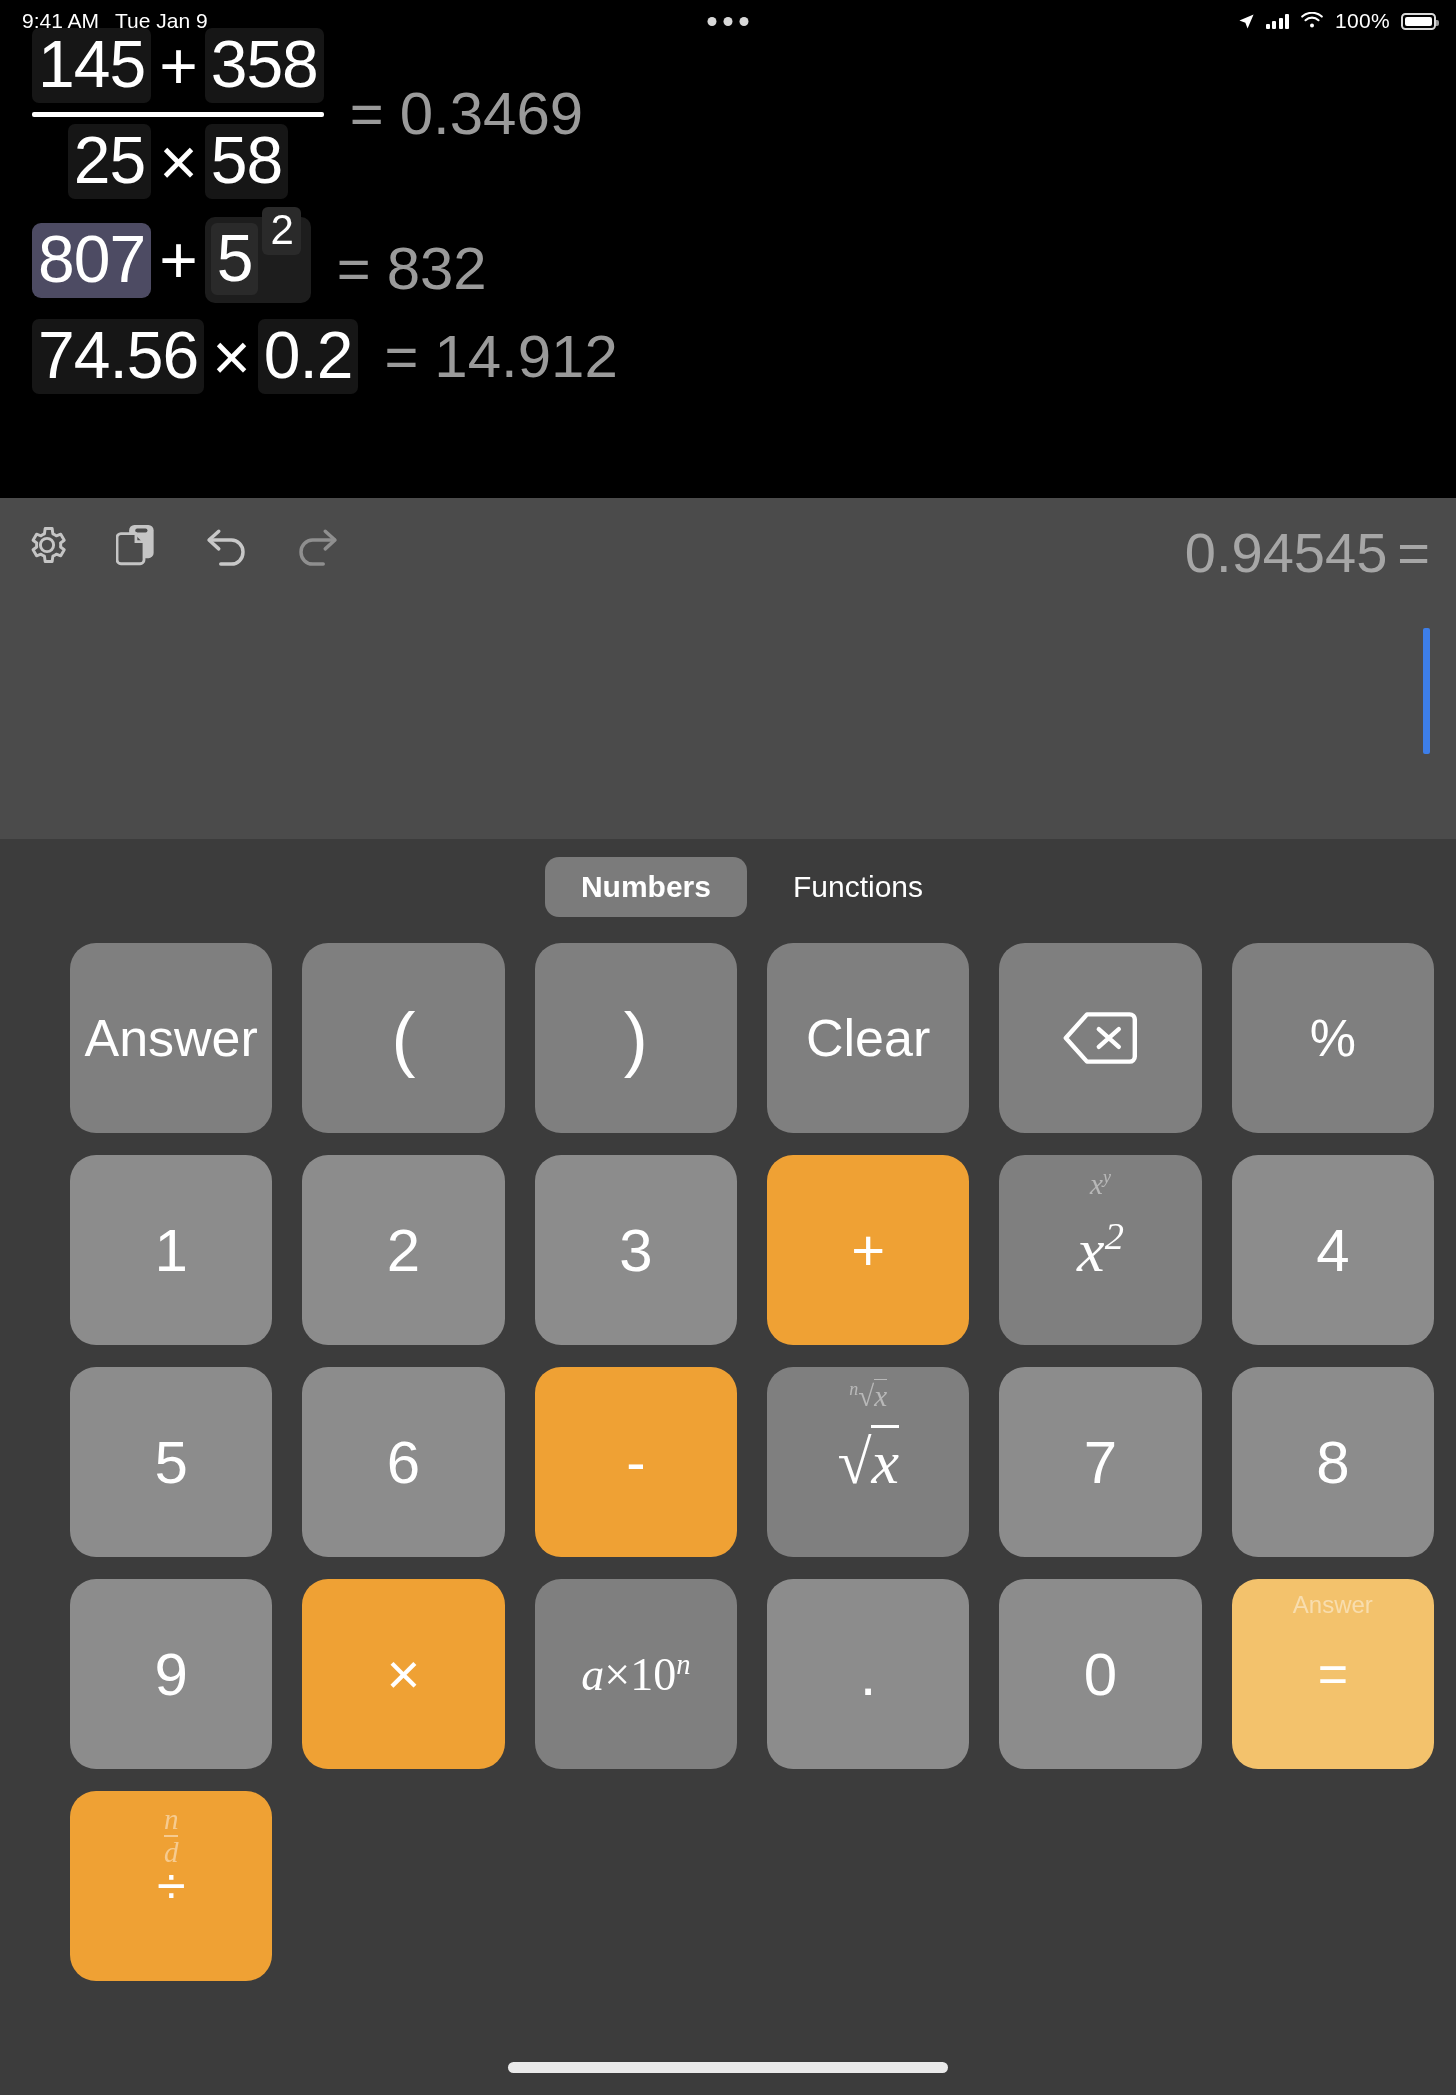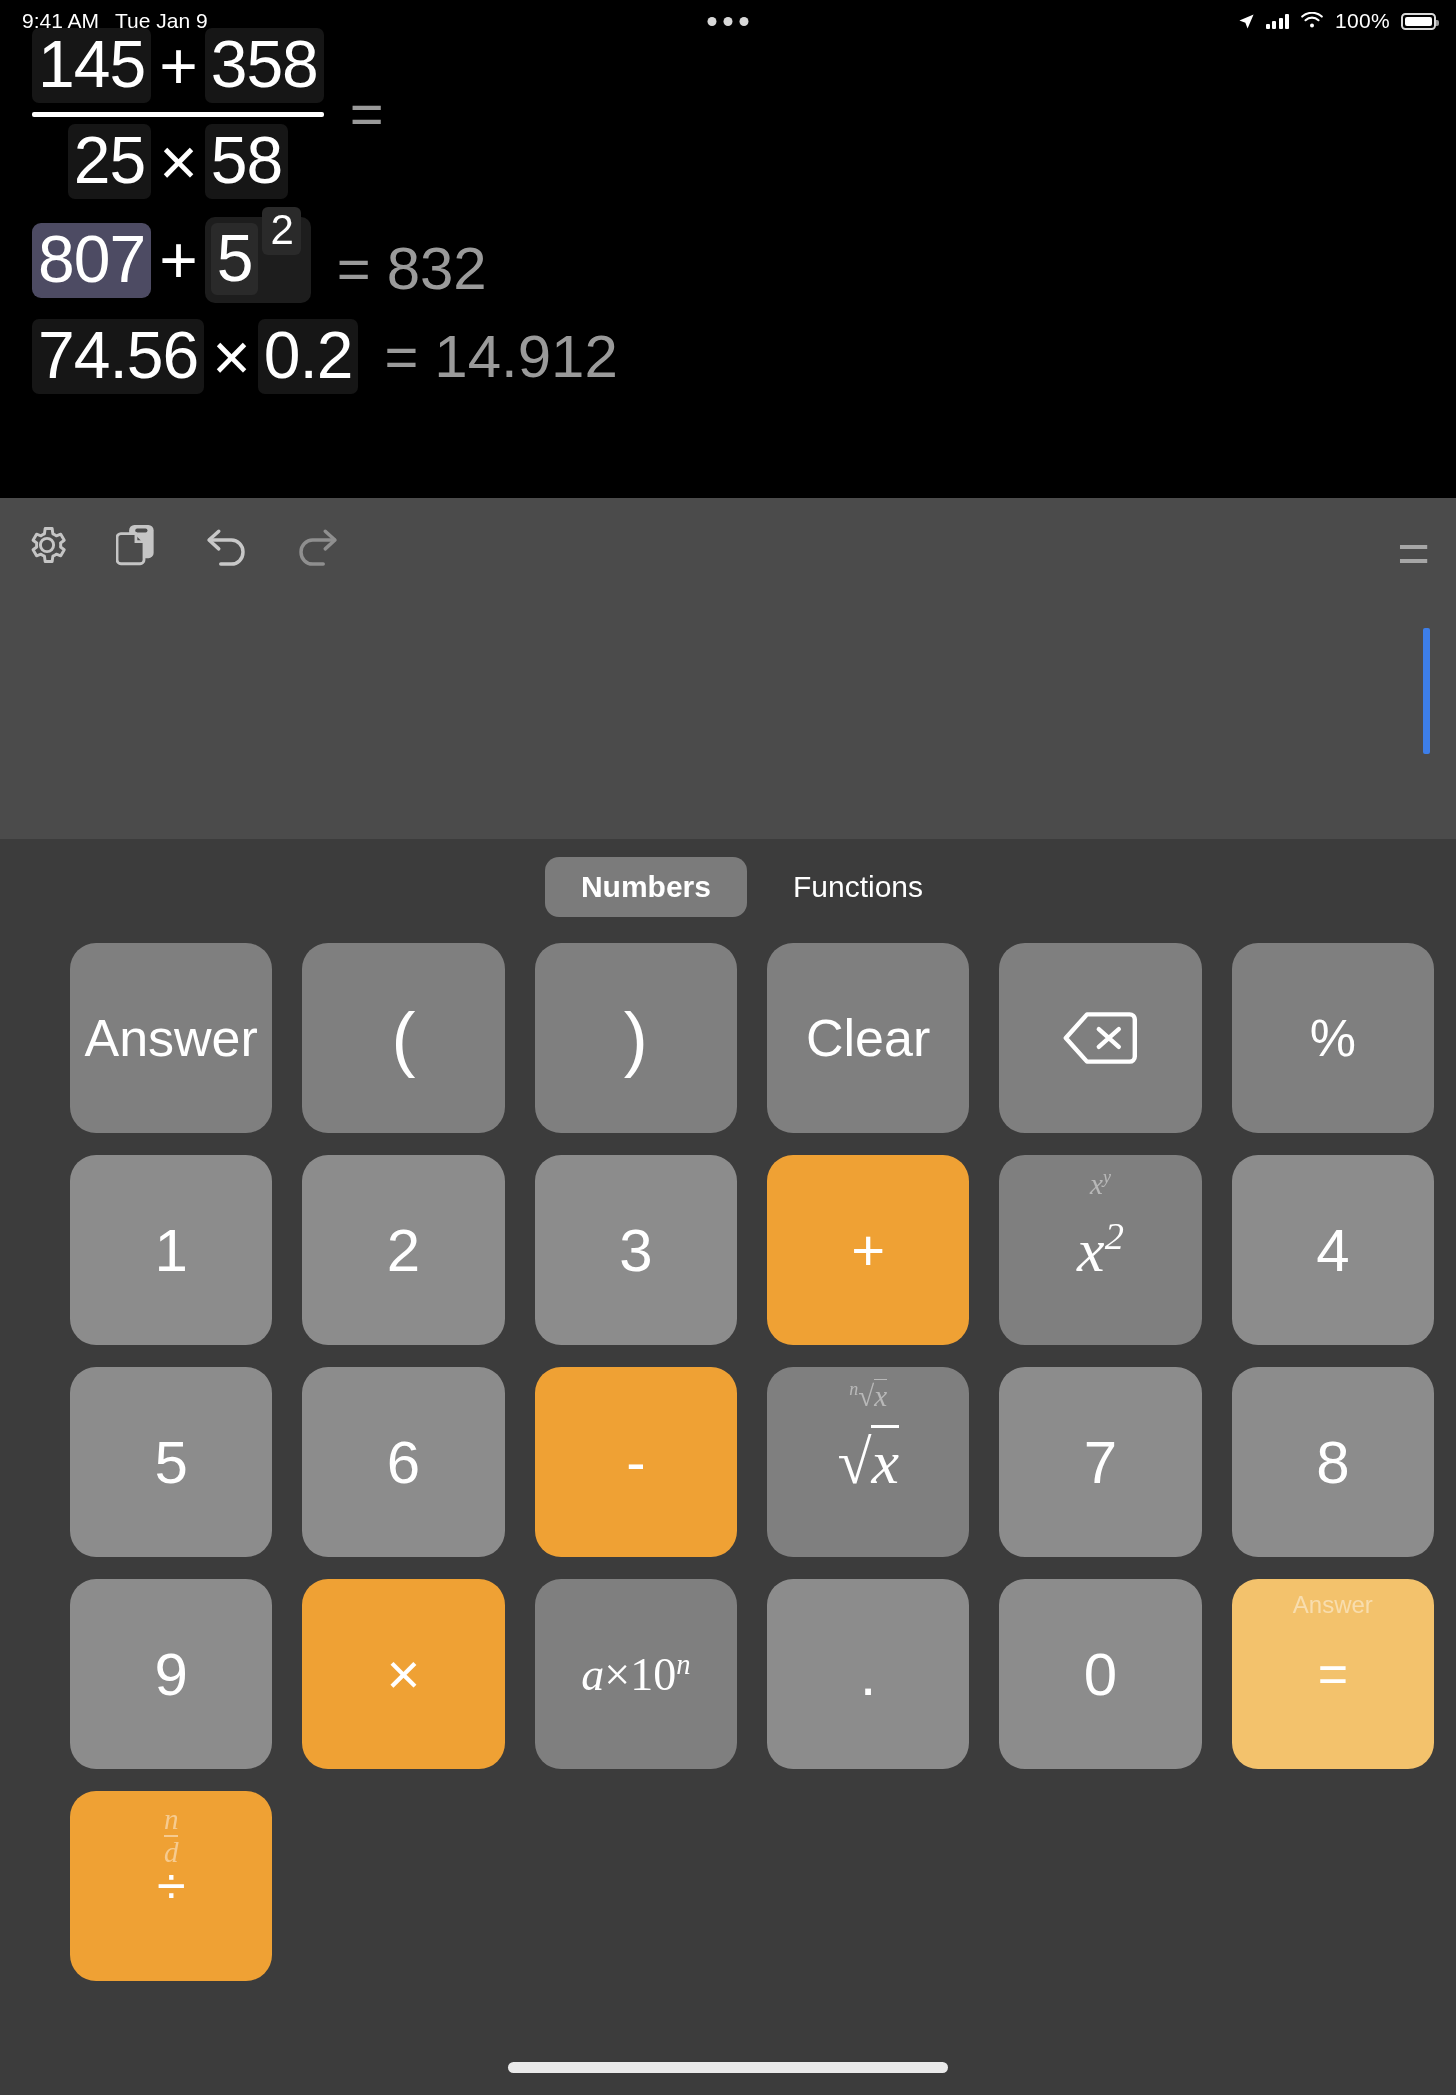--- a/index.html
+++ b/index.html
@@ -190,20 +190,21 @@
           <span class="bar"></span>
           <span class="den">
             <span class="tok">25</span>
             <span class="op">×</span>
             <span class="tok">58</span>
           </span>
         </span>
       </div>
       <div class="eqres">
         <span class="eq-sign">=</span>
+        <span>0.3469</span>
       </div>
     </div>
 
     <div class="hist-row r2">
       <div class="expr">
         <span class="tok sel">807</span>
         <span class="op">+</span>
         <span class="powbox">
           <span class="base">5</span>
           <span class="exp">2</span>
@@ -253,20 +254,21 @@
       </div>
       <div class="tb-btn">
         <svg width="48" height="44" viewBox="0 0 26 24">
           <path d="M17.5 4.5l5.3 4.8-5.3 4.8" fill="none" stroke="#8f8f8f" stroke-width="1.9" stroke-linecap="round" stroke-linejoin="round"></path>
           <path d="M22.4 9.3H10.6a6.3 6.3 0 00-6.3 6.3v.5a6.3 6.3 0 006.3 6.3h5.8" fill="none" stroke="#8f8f8f" stroke-width="1.9" stroke-linecap="round"></path>
         </svg>
       </div>
     </div>
 
     <div class="preview">
+      <span>0.94545</span>
       <span>=</span>
     </div>
 
     <div class="current">
       <span class="caret"></span>
     </div>
   </div>
 
   <div class="keypad">
 

